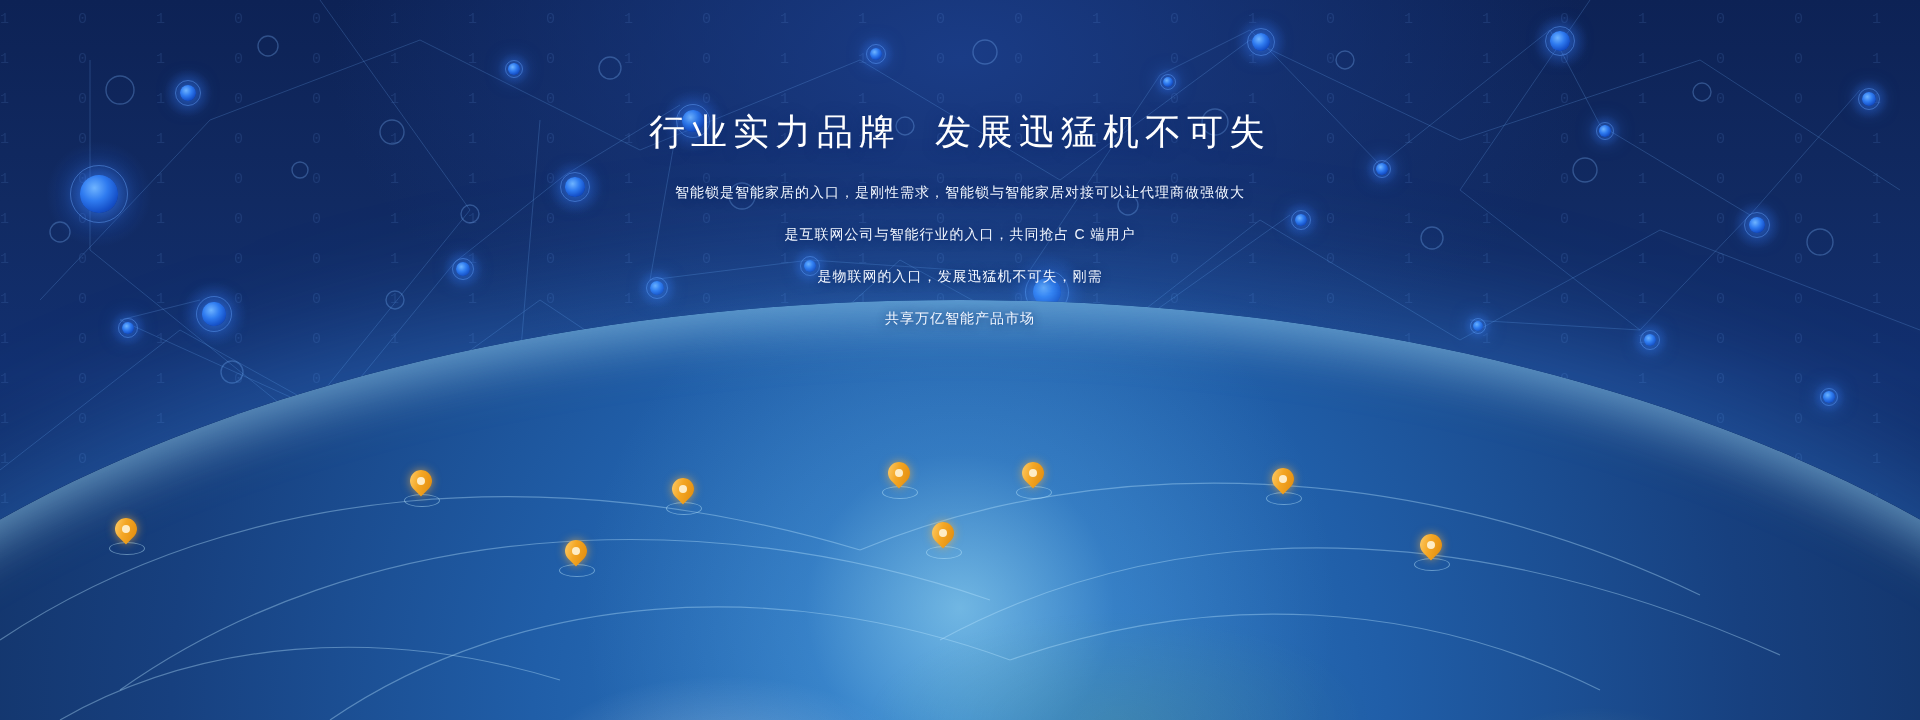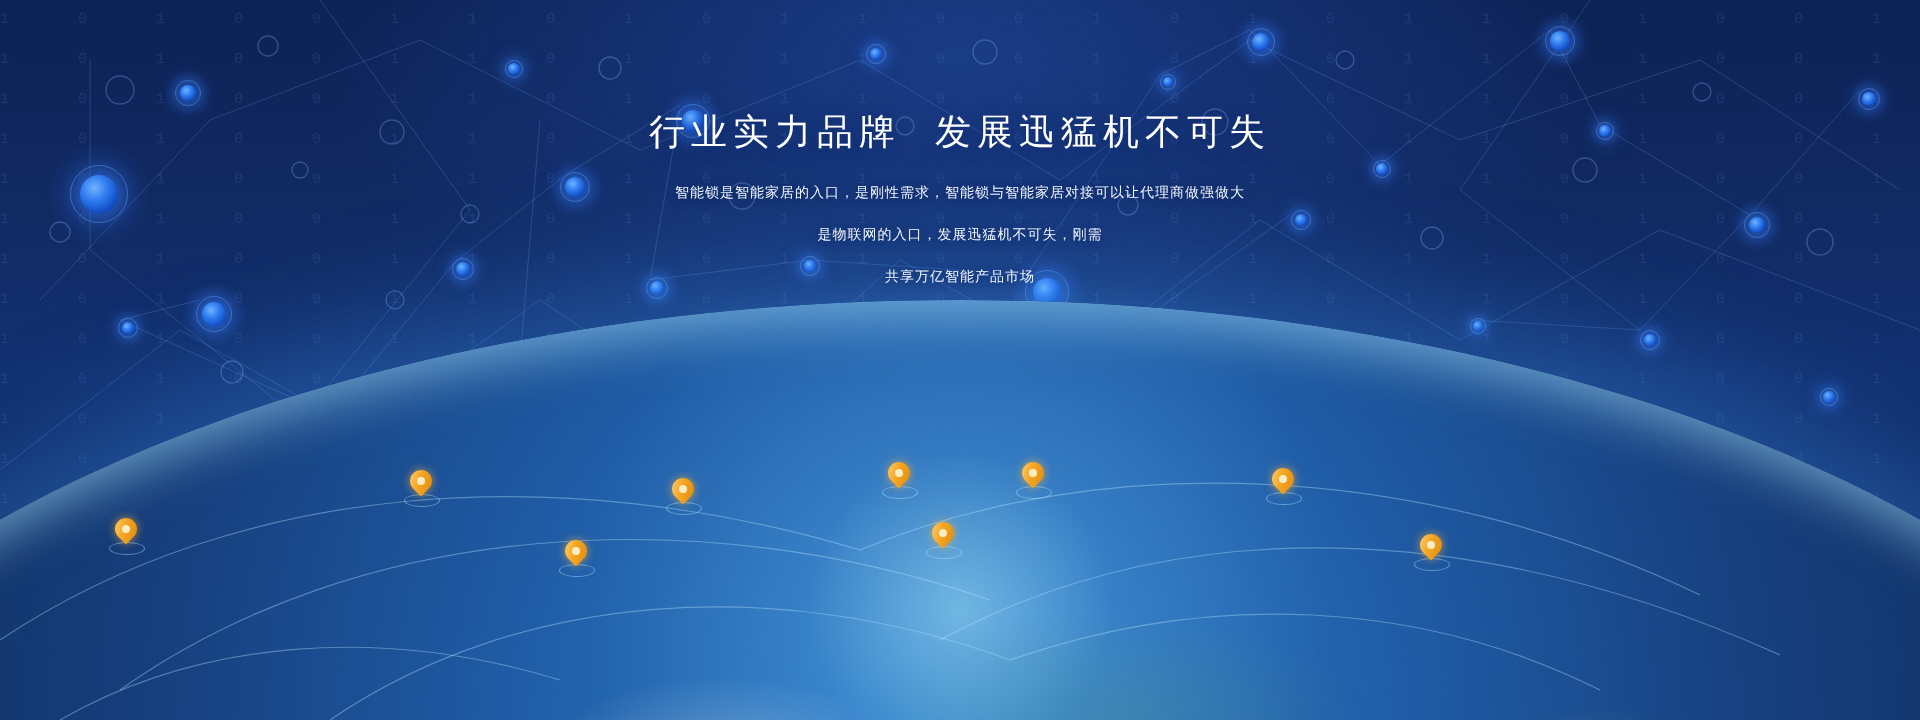--- a/index.html
+++ b/index.html
@@ -330,18 +330,19 @@
         <span class="dot"></span>
       </div>
     </div>
 
   <div id="copy">
     <h1 id="title">
       <span>行业实力品牌</span><span class="gap"></span><span>发展迅猛机不可失</span>
     </h1>
     <div id="lines">
         <div class="line">智能锁是智能家居的入口，是刚性需求，智能锁与智能家居对接可以让代理商做强做大</div>
+        <div class="line">是互联网公司与智能行业的入口，共同抢占 C 端用户</div>
         <div class="line">是物联网的入口，发展迅猛机不可失，刚需</div>
         <div class="line">共享万亿智能产品市场</div>
       </div>
   </div>
 
 </div>
 
 </body></html>

